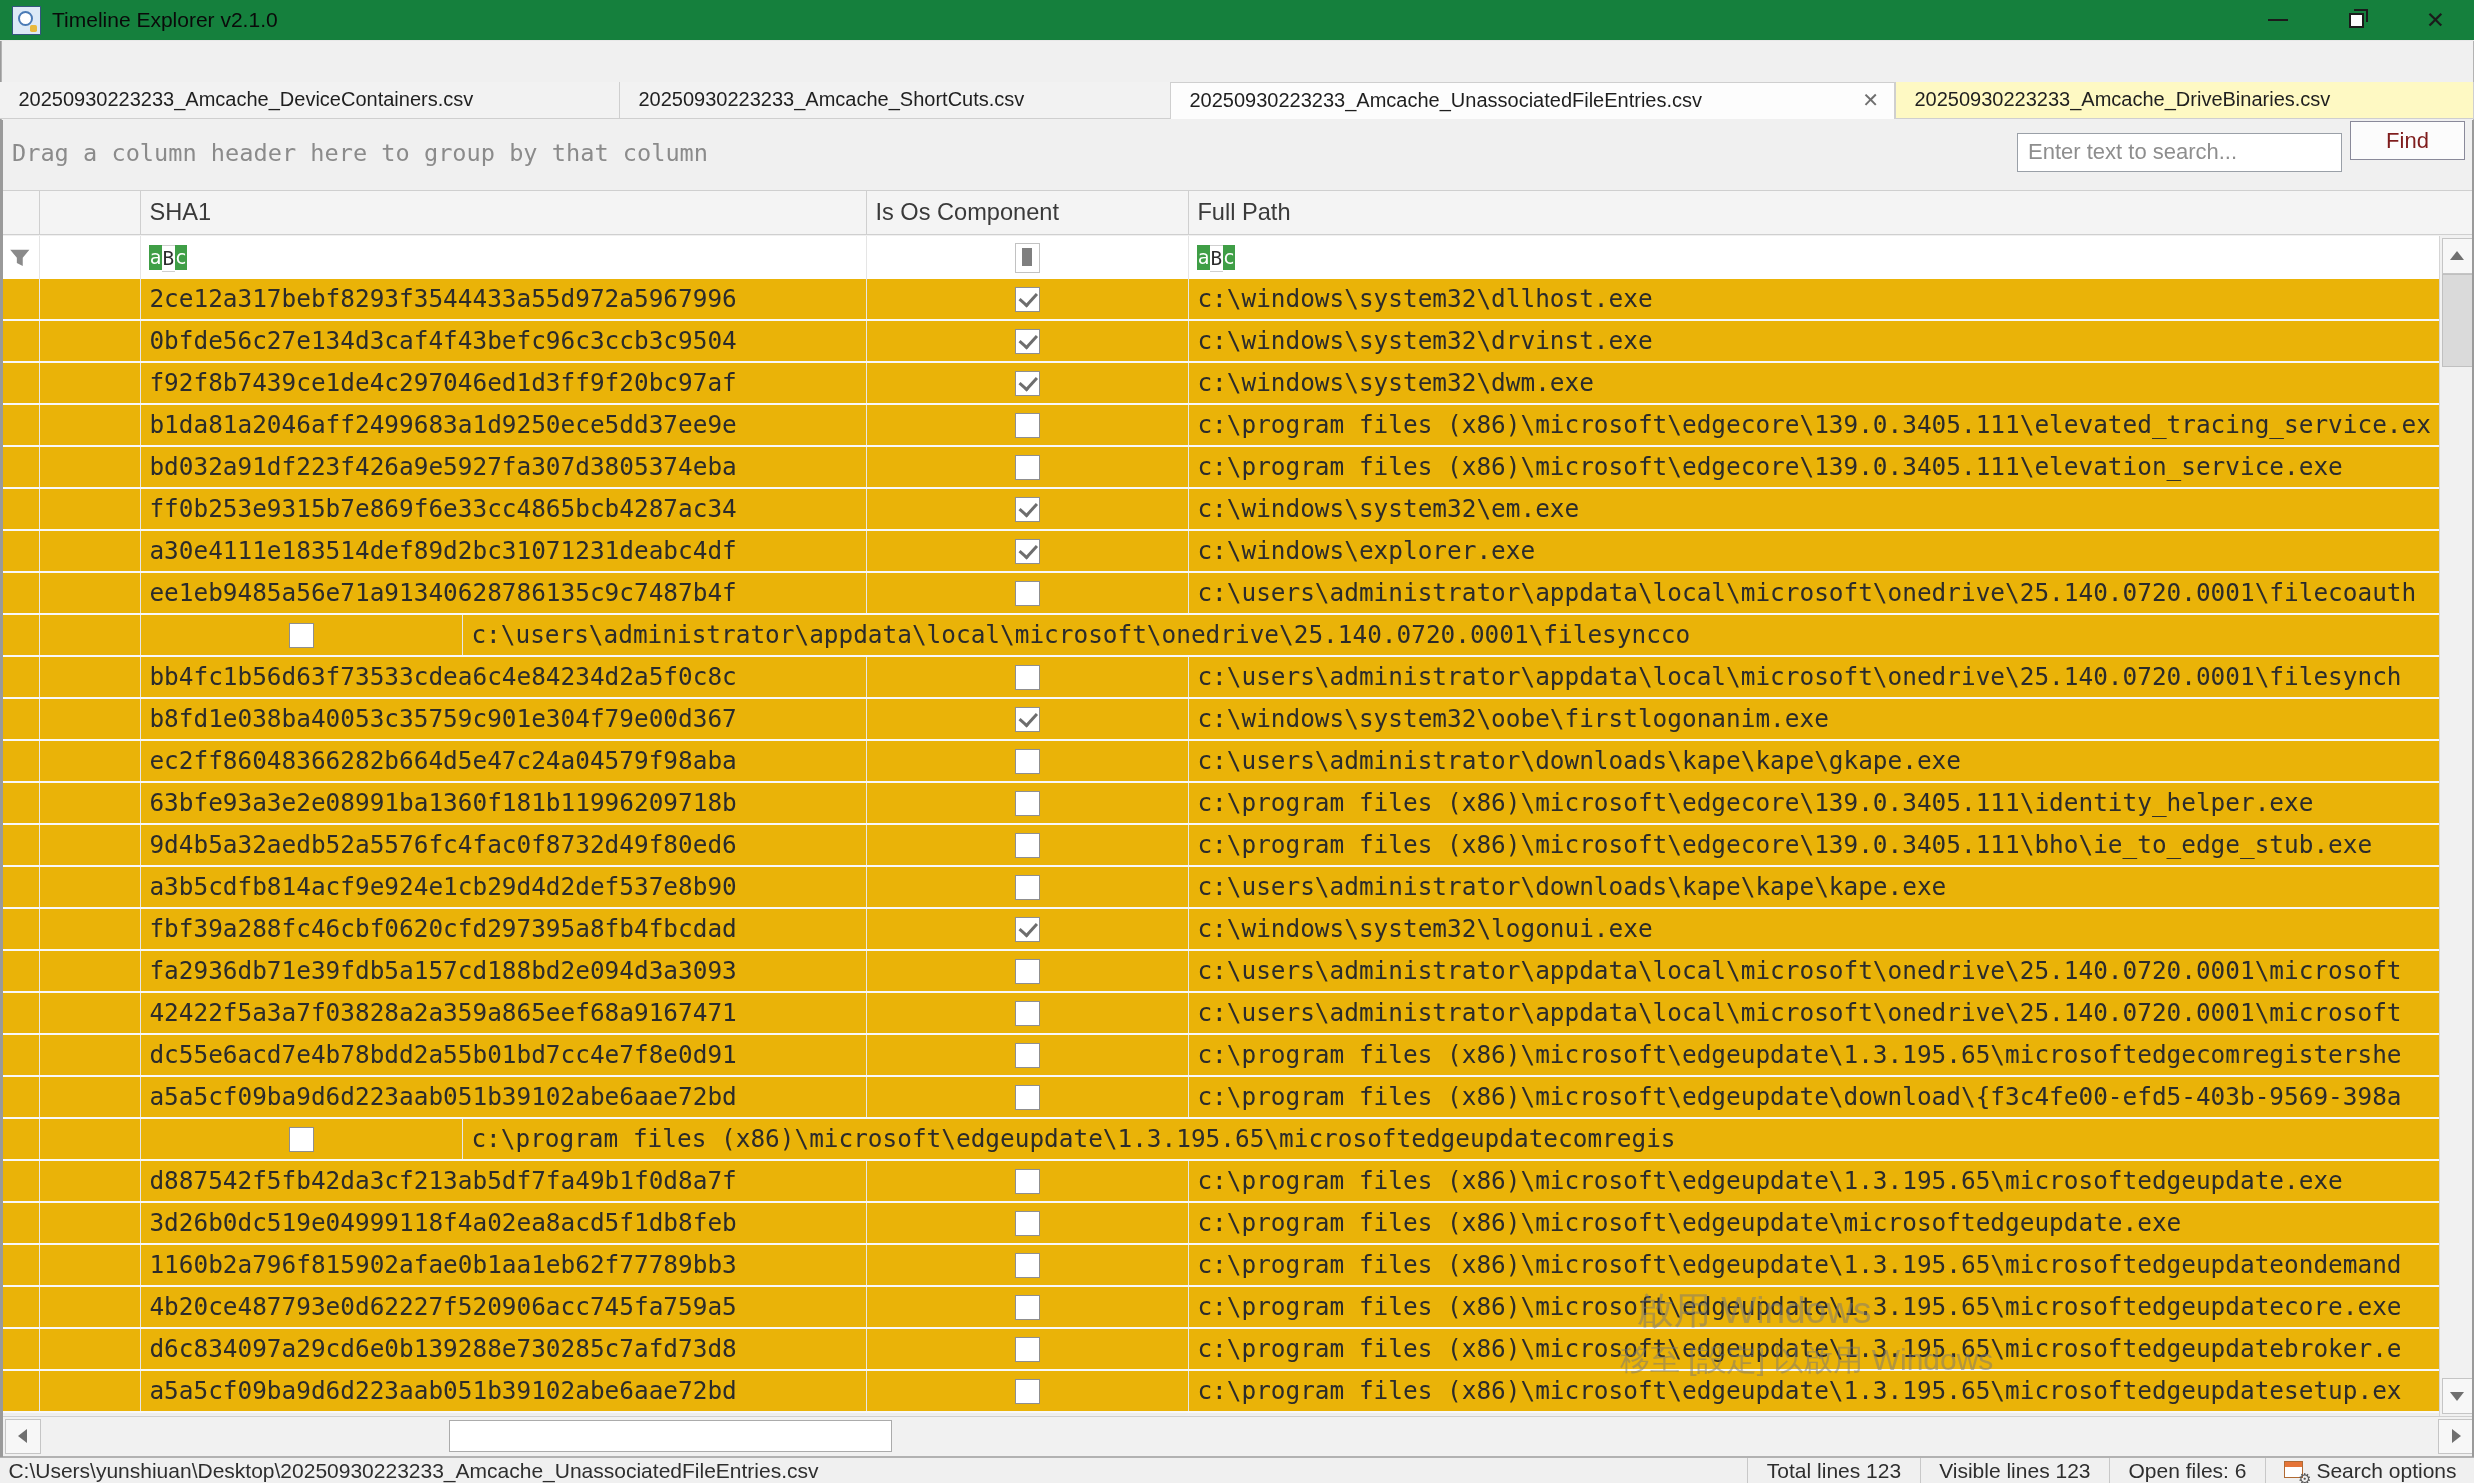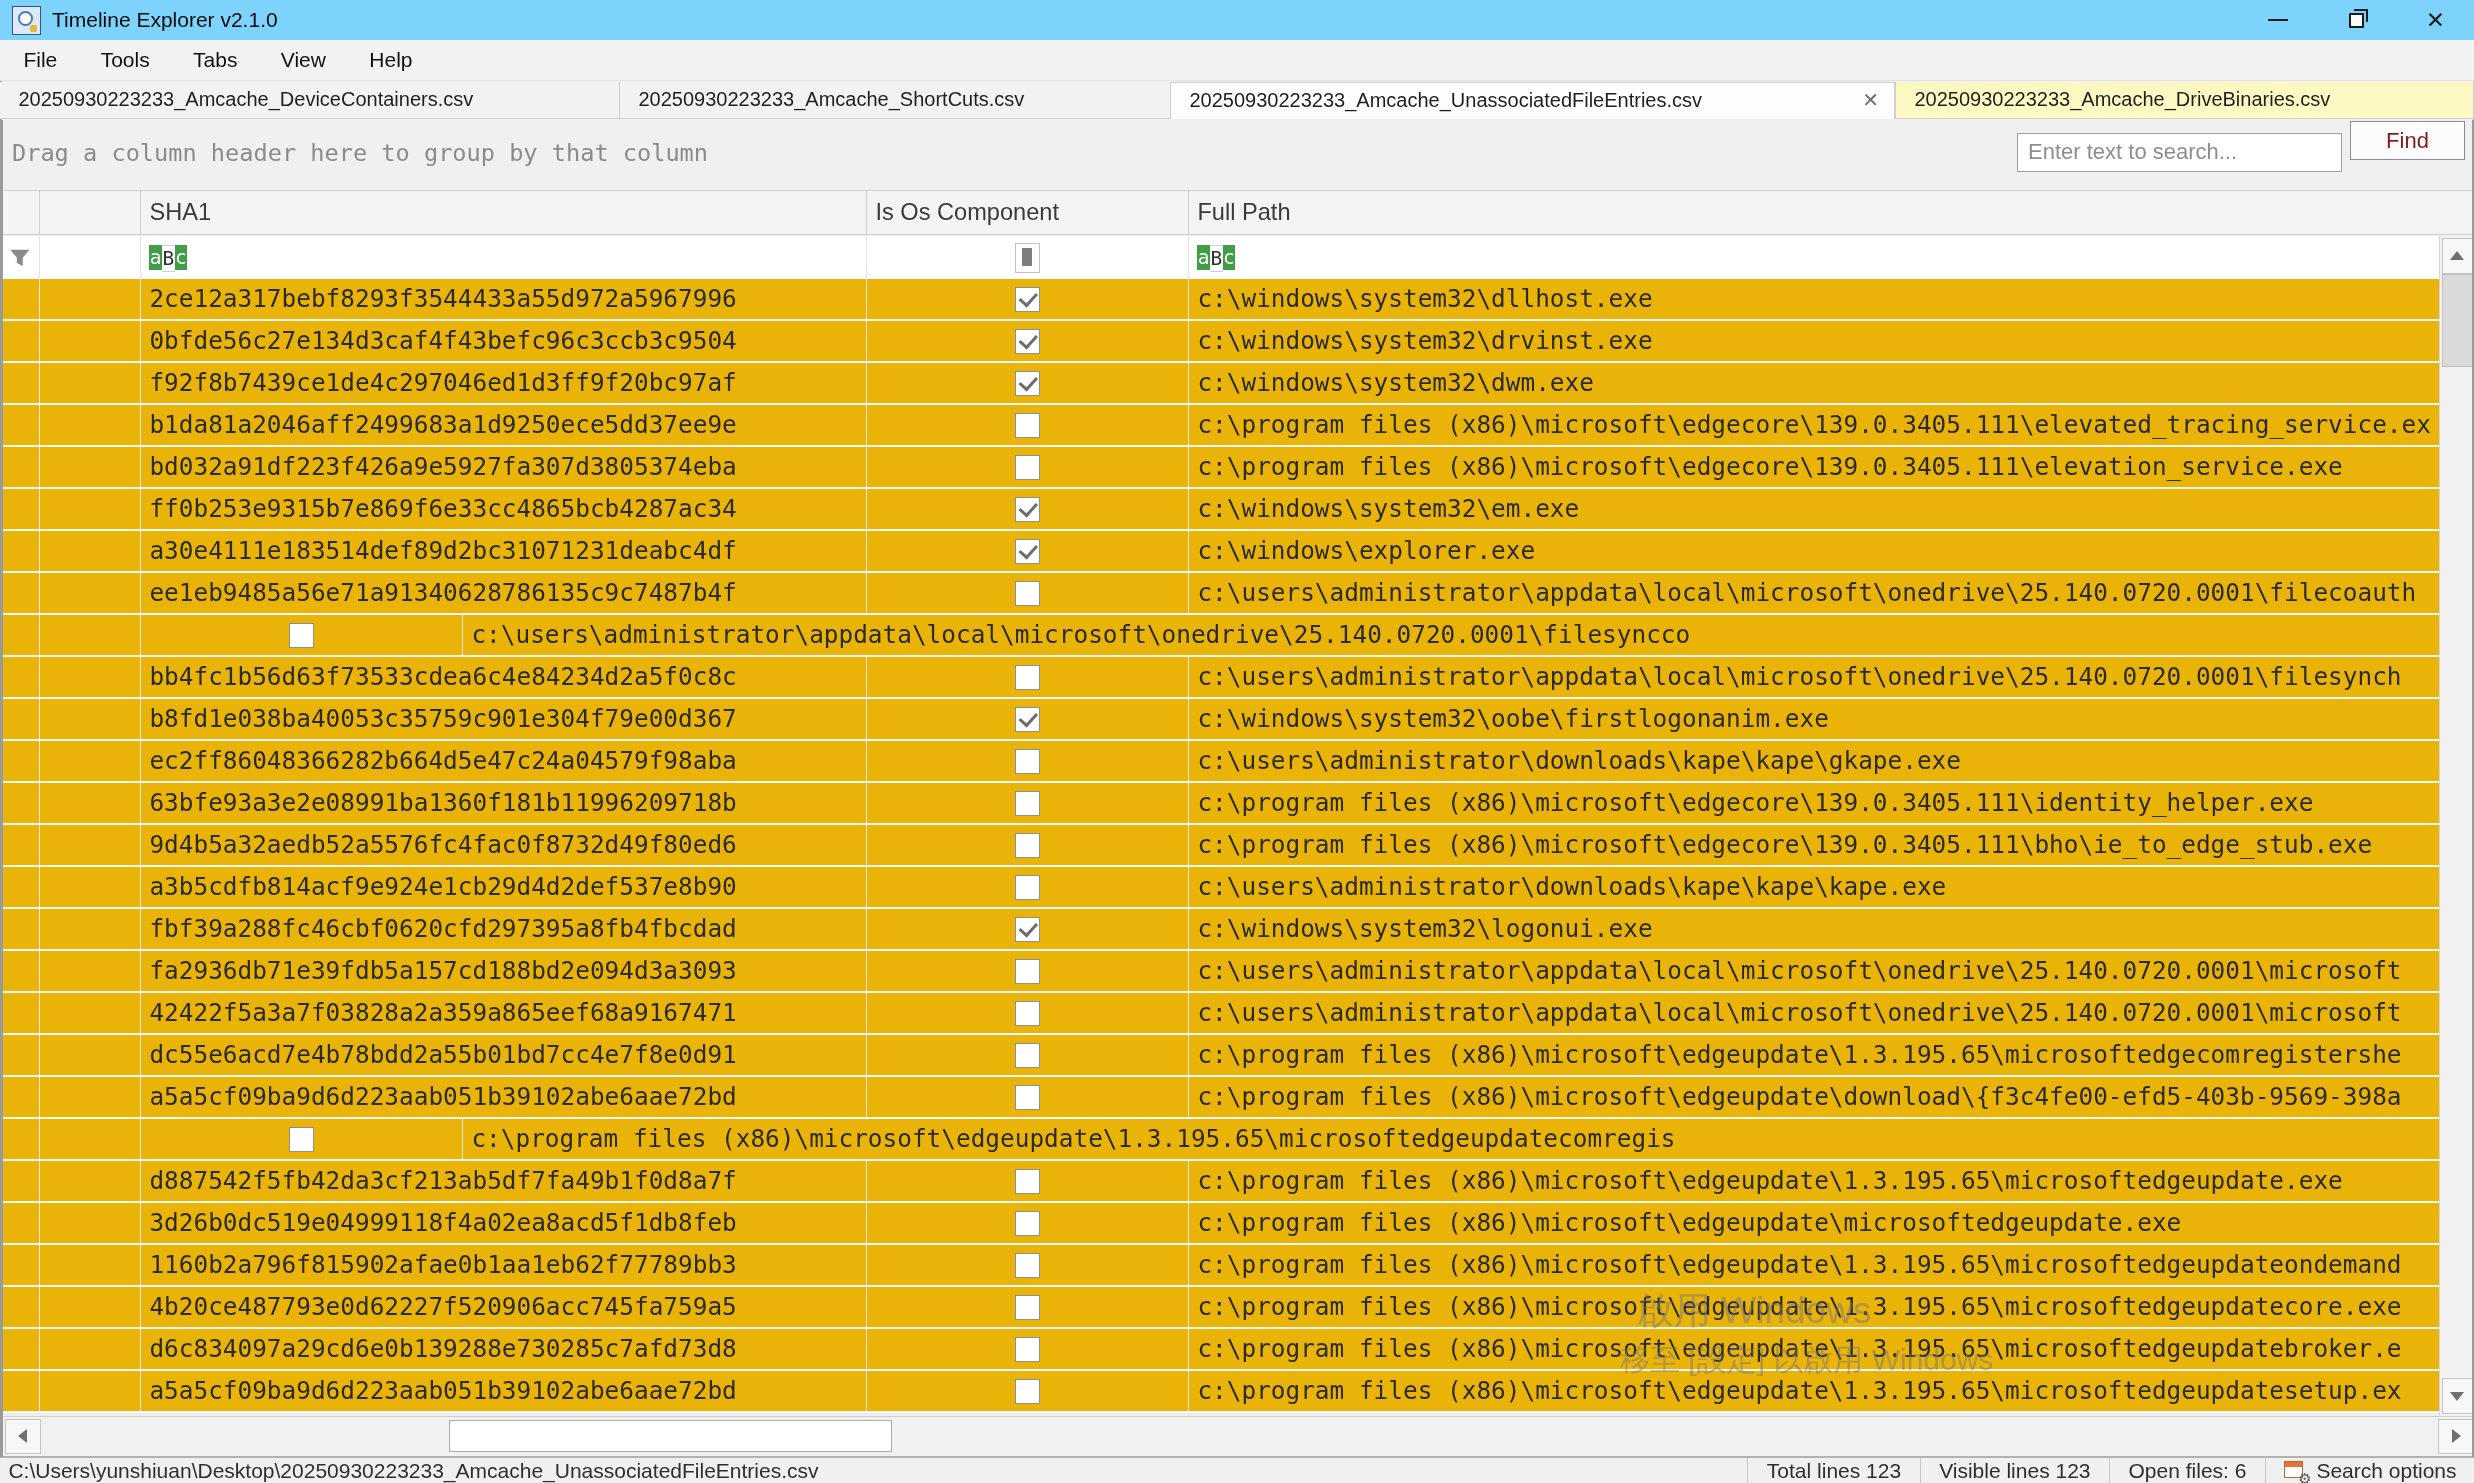--- a/index.html
+++ b/index.html
@@ -1,20 +1,20 @@
 <!DOCTYPE html>
 <html style="font-size:13.5px"><head>
 <meta charset="utf-8">
 <style>
   html,body{margin:0;padding:0;background:#c8c8c8;}
   .app{position:relative;width:2475px;height:1483px;background:#f0f0f0;overflow:hidden;
        font-family:"Liberation Sans",sans-serif;box-shadow:inset 0 0 0 1.7px #9a9a9a;}
 
   
-  .titlebar{position:absolute;left:0;top:0;width:2475px;height:40px;background:#7dd3fc;border-bottom:0.8px solid #e8e8e8;}
+  .titlebar{position:absolute;left:0;top:0;width:2475px;height:40px;background:#15803d;border-bottom:0.8px solid #e8e8e8;}
   .app-icon{position:absolute;left:11.8px;top:5.9px;width:29px;height:29px;background:#dce9f6;border:1.7px solid #34567e;box-sizing:border-box;}
   .app-icon::after{content:"";position:absolute;left:5px;top:4.2px;width:11px;height:11px;border:2.5px solid #4a7ab5;border-radius:50%;background:#fff;}
   .app-icon::before{content:"";position:absolute;right:2.5px;bottom:1.7px;width:7.6px;height:7.6px;background:#e8b93c;border-radius:1.7px;}
   .title-text{position:absolute;left:52px;top:8.4px;font-size:21px;color:#0a0a0a;}
   .win-btn{position:absolute;top:0;width:79px;height:40px;display:flex;align-items:center;justify-content:center;}
   .wb-min{right:158px;}.wb-max{right:79px;}.wb-close{right:0;}
   .glyph-min{width:20px;height:0;border-top:2.5px solid #1b1b1b;}
   .glyph-restore{position:relative;width:15px;height:15px;border:2.1px solid #1b1b1b;box-sizing:border-box;background:#fdfdfd;}
   .glyph-restore::before{content:"";position:absolute;left:3.4px;top:-5.9px;width:13.5px;height:13.5px;border-top:2.1px solid #1b1b1b;border-right:2.1px solid #1b1b1b;box-sizing:border-box;}
   .glyph-close{font-size:23px;color:#1b1b1b;line-height:1;}
@@ -105,27 +105,20 @@
         <div class="glyph-min"></div>
       </div>
     <div class="win-btn wb-max">
         <div class="glyph-restore"></div>
       </div>
     <div class="win-btn wb-close">
         <div class="glyph-close">✕</div>
       </div>
   </div>
 
-  <div class="menubar">
-    <div class="menu-item">File</div>
-    <div class="menu-item">Tools</div>
-    <div class="menu-item">Tabs</div>
-    <div class="menu-item">View</div>
-    <div class="menu-item">Help</div>
-  </div>
 
   <div class="tabstrip">
     <div class="tab" style="width:620px;">
       <span>20250930223233_Amcache_DeviceContainers.csv</span>
     </div>
     <div class="tab" style="width:551px;">
       <span>20250930223233_Amcache_ShortCuts.csv</span>
     </div>
     <div class="tab active" style="width:724px;">
       <span>20250930223233_Amcache_UnassociatedFileEntries.csv</span>

